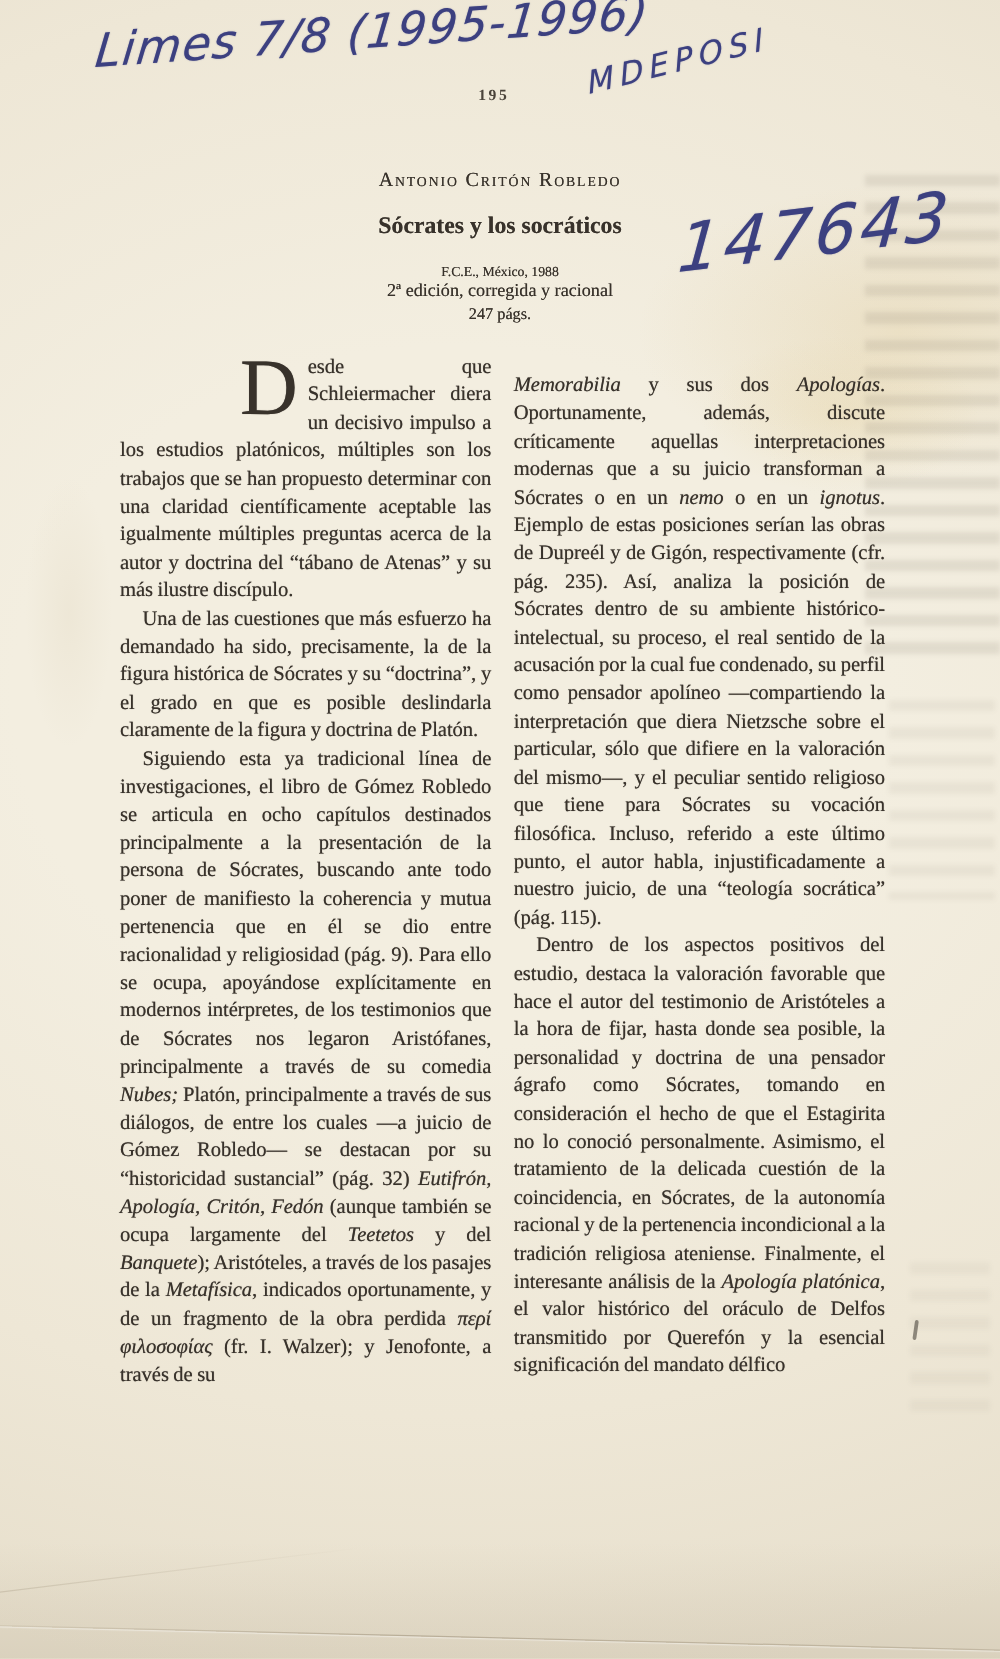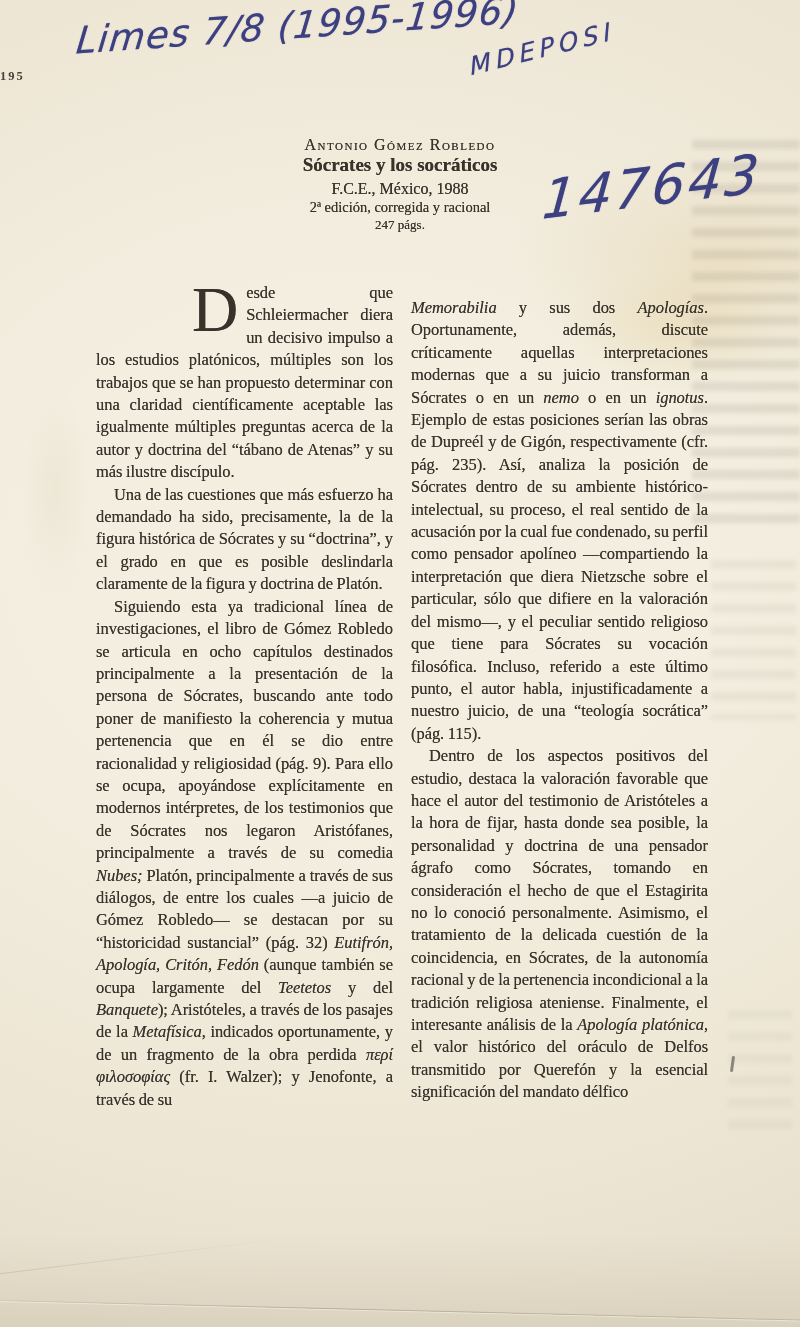--- a/index.html
+++ b/index.html
@@ -38,32 +38,32 @@
     position:absolute;color:var(--hw-ink);
     font-family:"DejaVu Sans", sans-serif;font-style:italic;
     white-space:nowrap;
     text-shadow:0 0 1px rgba(60,64,128,0.55);
   }
   .hw-top{left:76px;top:4px;font-size:37px;transform:rotate(-4deg) skewX(-10deg);letter-spacing:1px;}
   .hw-deposit{left:468px;top:34px;font-size:25px;transform:rotate(-14deg) skewX(-8deg);letter-spacing:5px;}
   .hw-number{left:542px;top:156px;font-size:53px;transform:rotate(-7deg) skewX(-12deg);letter-spacing:3px;}
 
   
-  .folio{position:absolute;left:0;top:69px;width:790px;text-align:left;color:#4a433a;}
+  .folio{position:absolute;left:0;top:69px;width:790px;text-align:center;color:#4a433a;}
   .pageno{font-size:12.5px;font-weight:bold;letter-spacing:2px;}
   .running{font-size:9px;font-style:italic;color:rgba(100,90,76,0.65);letter-spacing:1px;margin-top:1px;}
 
   
   .review-header{
     position:absolute;left:95px;top:136px;width:610px;text-align:center;
     color:var(--text-ink);text-shadow:0 0 .5px rgba(56,50,43,0.8);
   }
   .author{font-variant:small-caps;font-size:16px;letter-spacing:1.5px;}
-  .book-title{font-weight:bold;font-size:19px;margin-top:0;}
-  .pub{font-size:16px;margin-top:4px;font-family:Liberation Serif, serif;}
+  .book-title{font-weight:bold;font-size:19px;margin-top:16px;}
+  .pub{font-size:11px;margin-top:20px;font-family:Liberation Serif, serif;}
   .edition{font-size:14.5px;margin-top:1px;}
   .pages{font-size:13px;margin-top:1px;}
 
   
   .columns{
     position:absolute;left:96px;top:282px;width:612px;
     display:flex;gap:18px;
     color:var(--text-ink);
     font-size:16.5px;line-height:22.4px;
     text-shadow:0 0 .55px rgba(56,50,43,0.75);
@@ -113,21 +113,21 @@
   <div class="stain-bl"></div>
 
   <div class="hw hw-top">Limes 7/8 (1995-1996)</div>
   <div class="hw hw-deposit">MDEPOSI</div>
 
   <div class="folio">
     <div class="pageno">195</div>
   </div>
 
   <header class="review-header">
-    <div class="author">Antonio Gómez Robledo</div>
+    <div class="author">Antonio Critón Robledo</div>
     <div class="book-title">Sócrates y los socráticos</div>
     <div class="pub">F.C.E., México, 1988</div>
     <div class="edition">2ª edición, corregida y racional</div>
     <div class="pages">247 págs.</div>
   </header>
 
   <div class="hw hw-number">147643</div>
 
   <main class="columns">
     <div class="col col-left">

